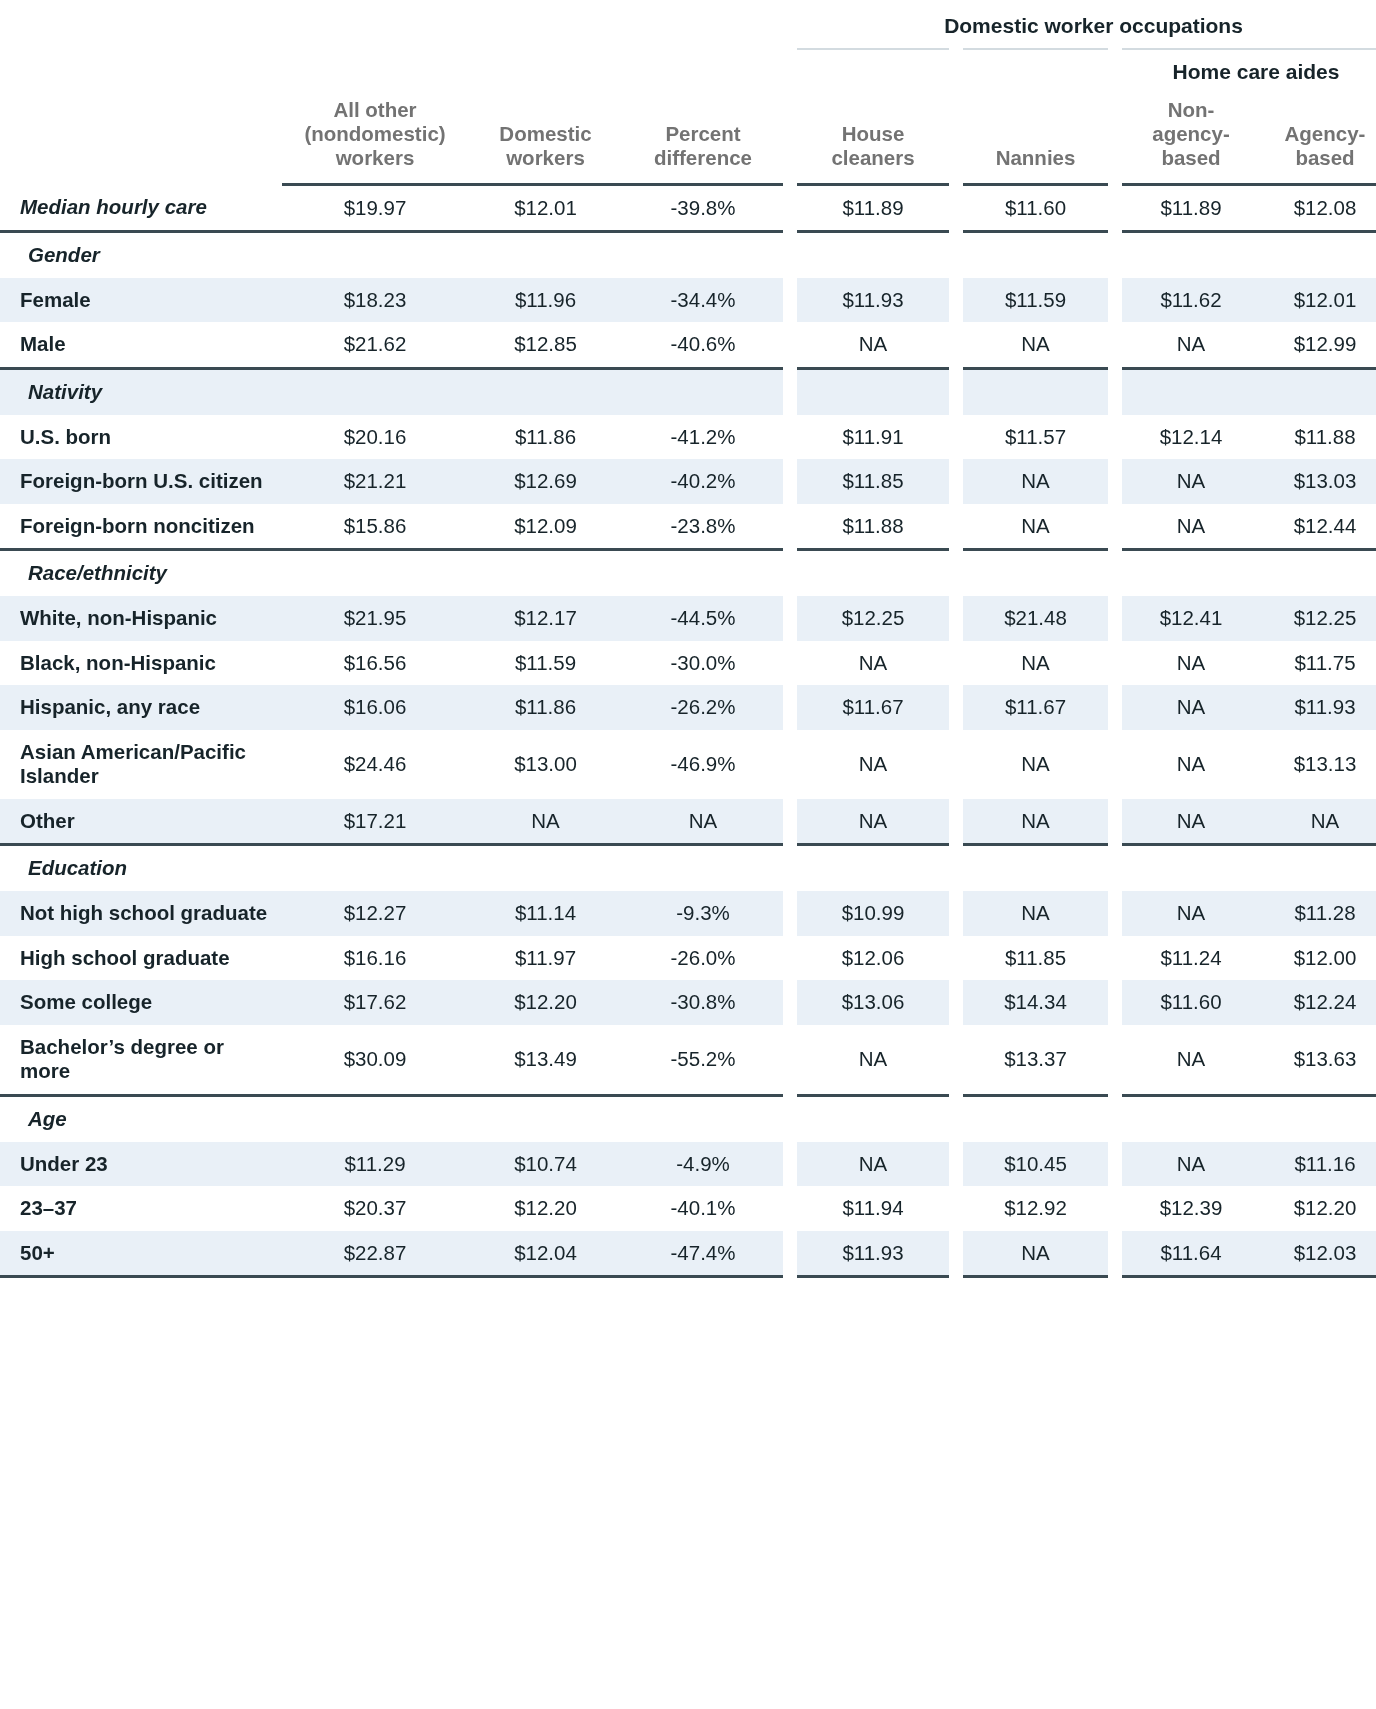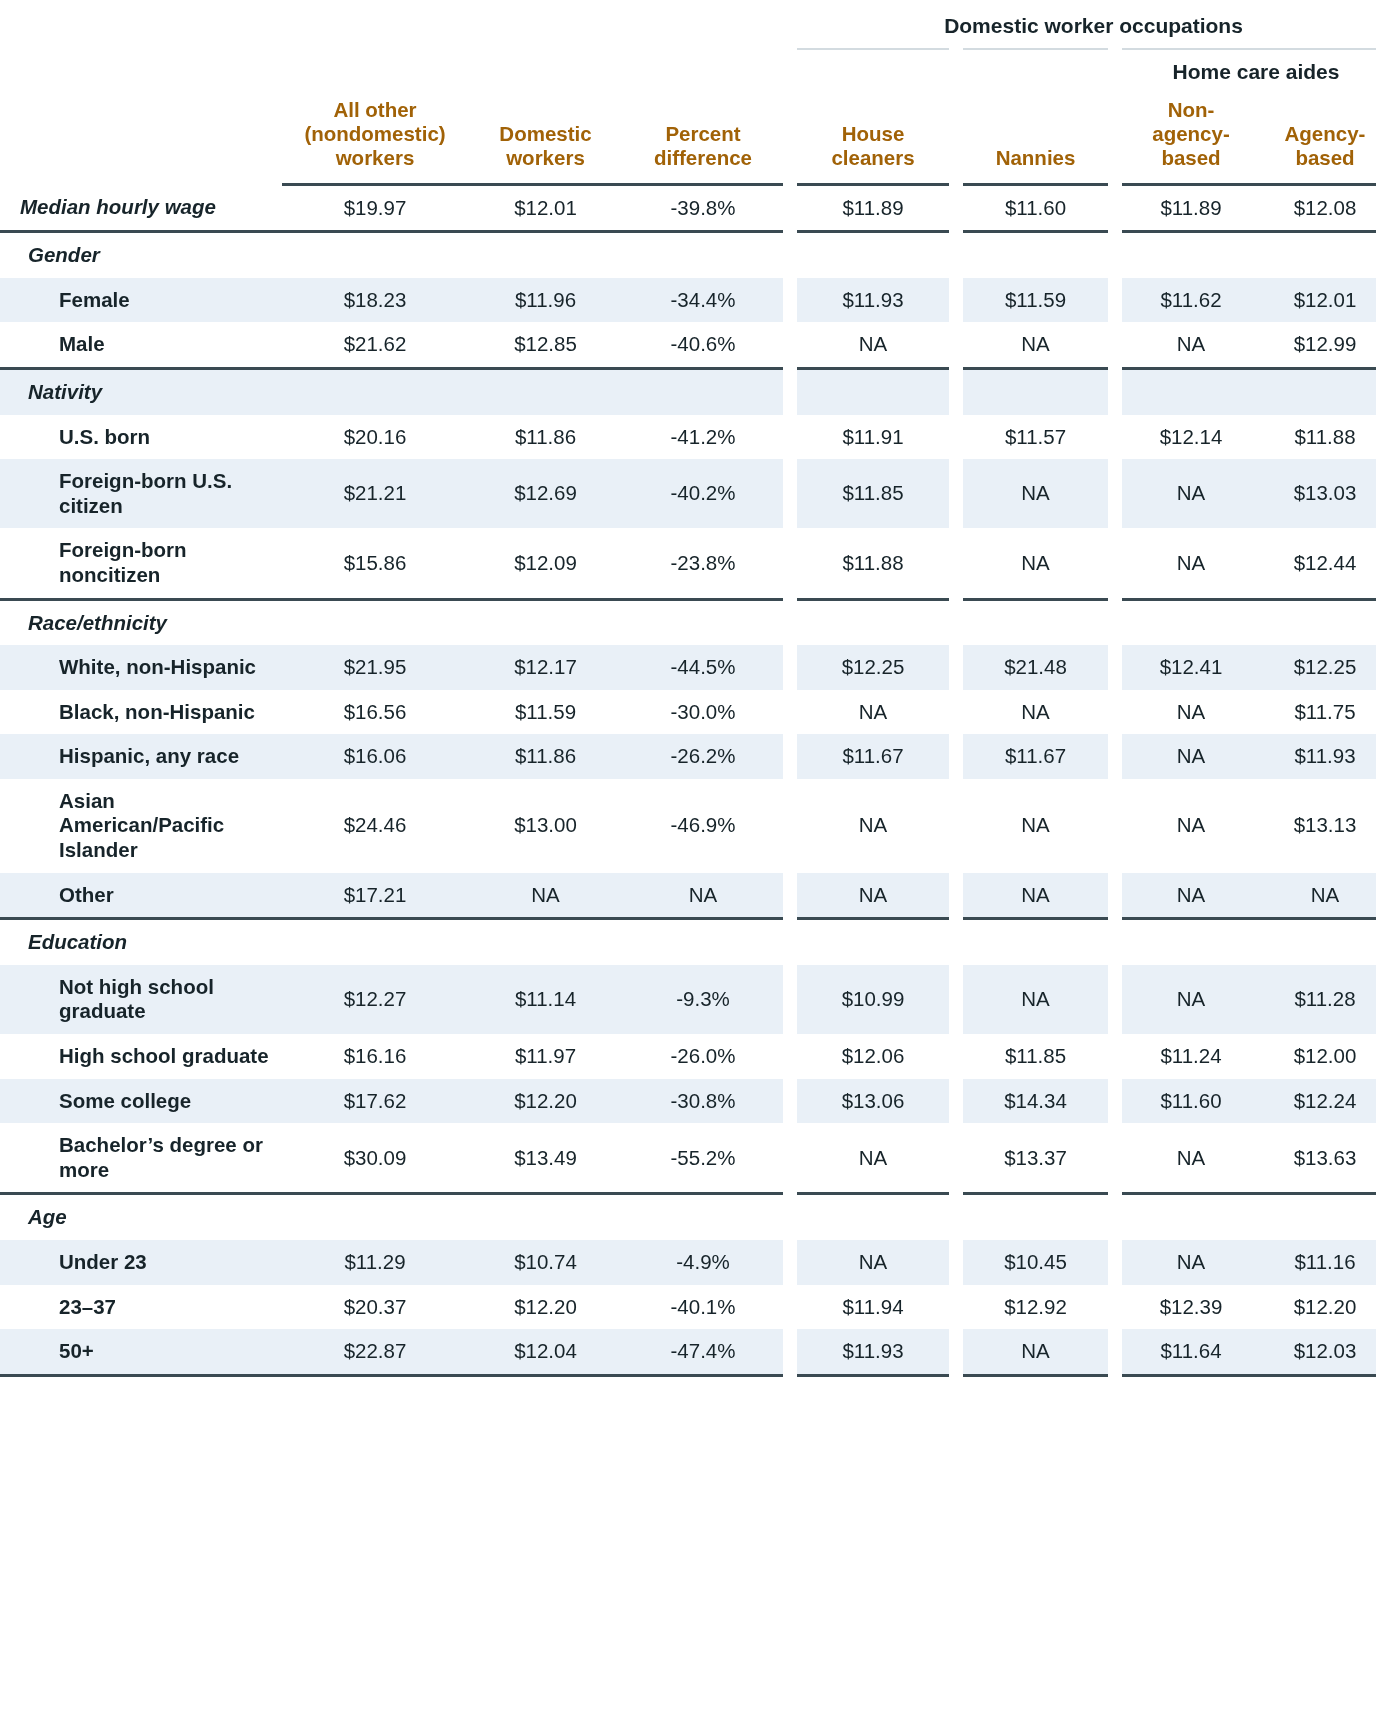--- a/index.html
+++ b/index.html
@@ -50,21 +50,21 @@
   }
   .rule-light {
     border-top: 2px solid #d3dbe0;
   }
   .rule-none { border: none; }
 
   
   thead th.colhdr {
     font-size: 20.5px;
     font-weight: 700;
-    color: #a16207;
+    color: #737373;
     text-align: center;
     vertical-align: bottom;
     padding: 6px 6px 12px 6px;
     line-height: 1.18;
   }
   thead th.colhdr.blank { border: none; }
 
   tr.header-underline > th,
   tr.header-underline > td {
     border-bottom: 3px solid #3a4a52;
@@ -76,21 +76,21 @@
     font-size: 20.5px;
     color: #17242a;
     text-align: center;
     padding: 10px 6px;
     line-height: 1.2;
     vertical-align: middle;
   }
   tbody td.rowlabel {
     text-align: left;
     font-weight: 700;
-    padding-left: 59px;
+    padding-left: 20px;
     padding-right: 8px;
   }
   tbody td.rowlabel.section {
     font-style: italic;
     font-weight: 700;
     padding-left: 28px;
   }
   tbody td.rowlabel.topline {
     font-style: italic;
     font-weight: 700;
@@ -176,21 +176,21 @@
           <div>based</div>
         </th>
         <th class="colhdr">
           <div>Agency-</div>
           <div>based</div>
         </th>
       </tr>
     </thead>
     <tbody id="table-body">
         <tr class="block-end">
-          <td class="rowlabel topline">Median hourly wage</td>
+          <td class="rowlabel topline">Median hourly care</td>
           <td>$19.97</td>
           <td>$12.01</td>
           <td>-39.8%</td>
           <td class="gapcell"></td>
           <td>$11.89</td>
           <td class="gapcell"></td>
           <td>$11.60</td>
           <td class="gapcell"></td>
           <td>$11.89</td>
           <td>$12.08</td>

